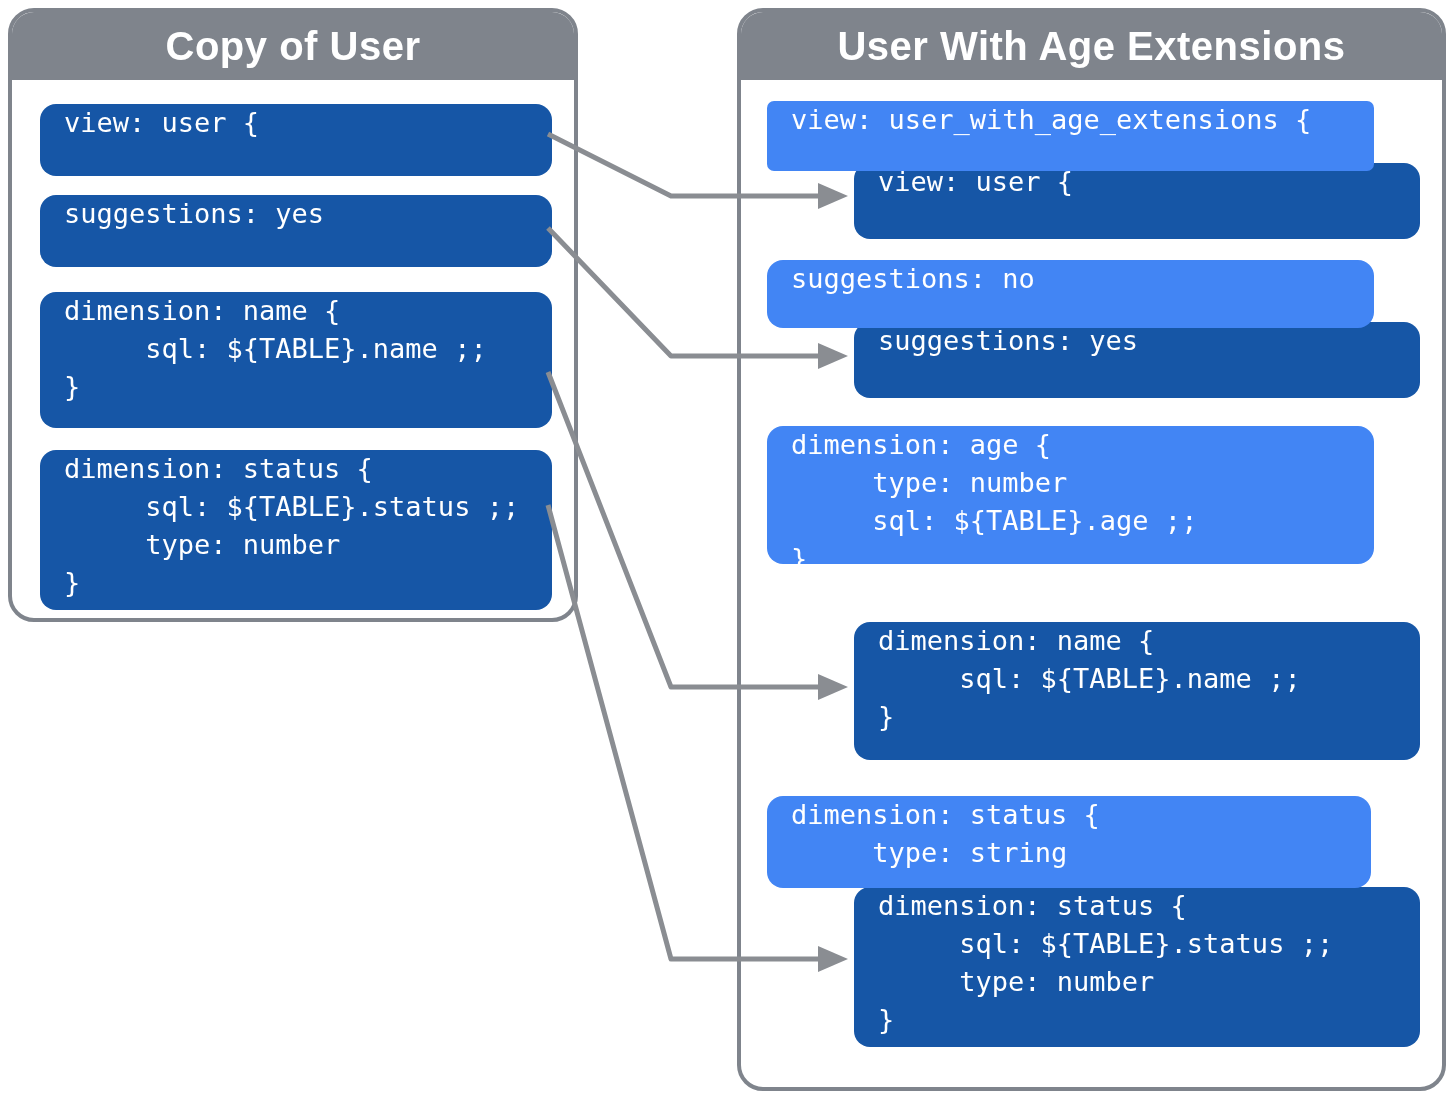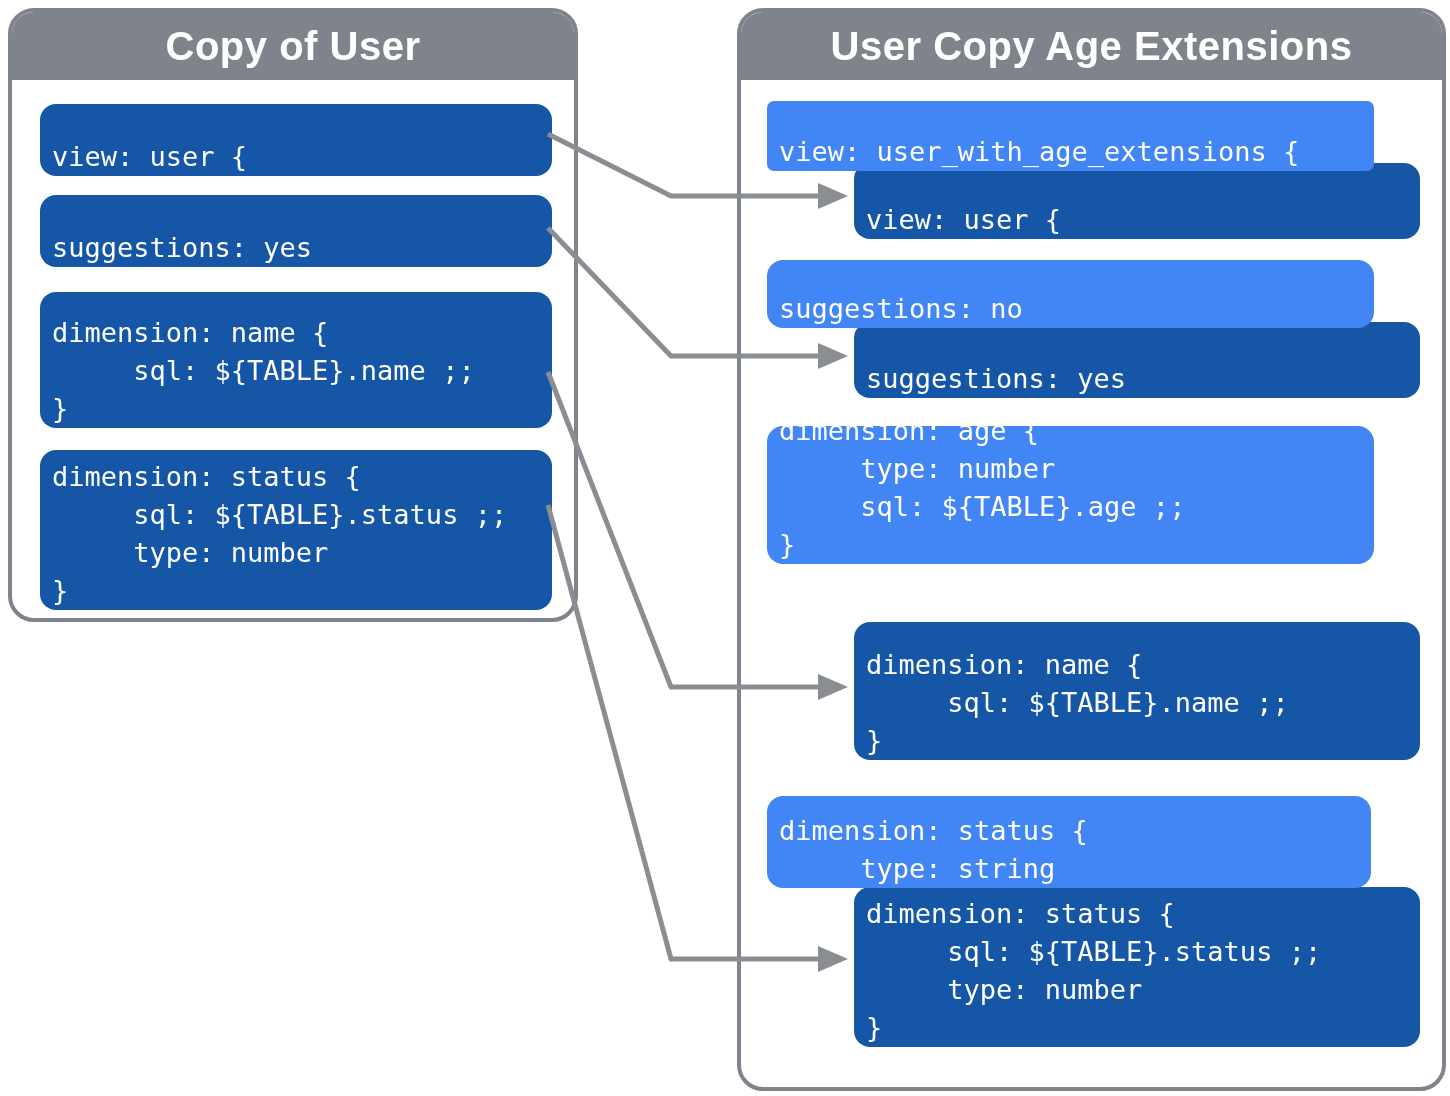--- a/index.html
+++ b/index.html
@@ -8,21 +8,21 @@
 
   .panel{position:absolute;background:#ffffff;border:4px solid #7F848C;border-radius:26px;
          overflow:hidden;box-sizing:border-box;z-index:1;}
   #left-panel{left:8px;top:8px;width:570px;height:614px;}
   #right-panel{left:737px;top:8px;width:709px;height:1083px;}
 
   .panel-header{height:68px;background:#7F848C;display:flex;align-items:center;justify-content:center;}
   .panel-title{color:#ffffff;font-size:40px;font-weight:600;letter-spacing:.5px;}
 
   .block{position:absolute;border-radius:16px;color:#ffffff;box-sizing:border-box;
-         display:flex;flex-direction:column;justify-content:flex-end;padding-left:12px;
+         display:flex;flex-direction:column;justify-content:flex-start;padding-left:24px;
          font-family:"DejaVu Sans Mono","Liberation Mono",monospace;
          font-size:27px;line-height:38px;white-space:pre;}
   .dark{background:#1656A6;z-index:1;}
   .light{background:#4285F4;z-index:2;}
 
   
   .lp-b1{left:28px;top:92px;width:512px;height:72px;}
   .lp-b2{left:28px;top:183px;width:512px;height:72px;}
   .lp-b3{left:28px;top:280px;width:512px;height:136px;}
   .lp-b4{left:28px;top:438px;width:512px;height:160px;}
@@ -64,21 +64,21 @@
     <div class="block dark lp-b4">
       <div class="line">dimension: status {</div>
       <div class="line">     sql: ${TABLE}.status ;;</div>
       <div class="line">     type: number</div>
       <div class="line">}</div>
     </div>
   </div>
 
   <div id="right-panel" class="panel">
     <div class="panel-header">
-      <span class="panel-title">User Copy Age Extensions</span>
+      <span class="panel-title">User With Age Extensions</span>
     </div>
 
     <div class="block dark rp-g1-dark">
       <div class="line">view: user {</div>
     </div>
     <div class="block light rp-g1-light">
       <div class="line">view: user_with_age_extensions {</div>
     </div>
 
     <div class="block dark rp-g2-dark">

